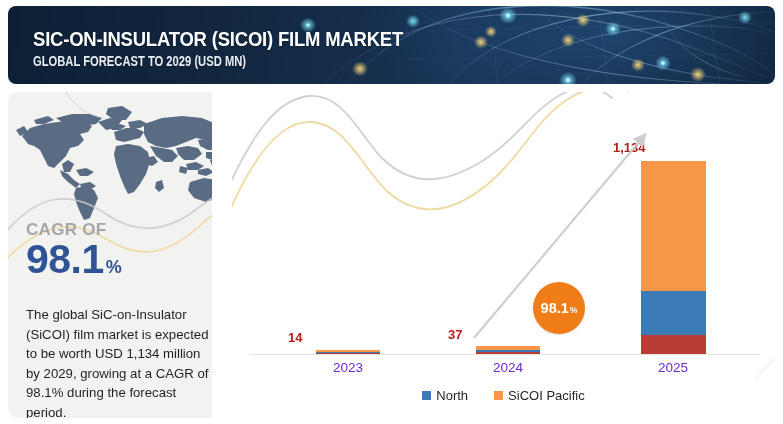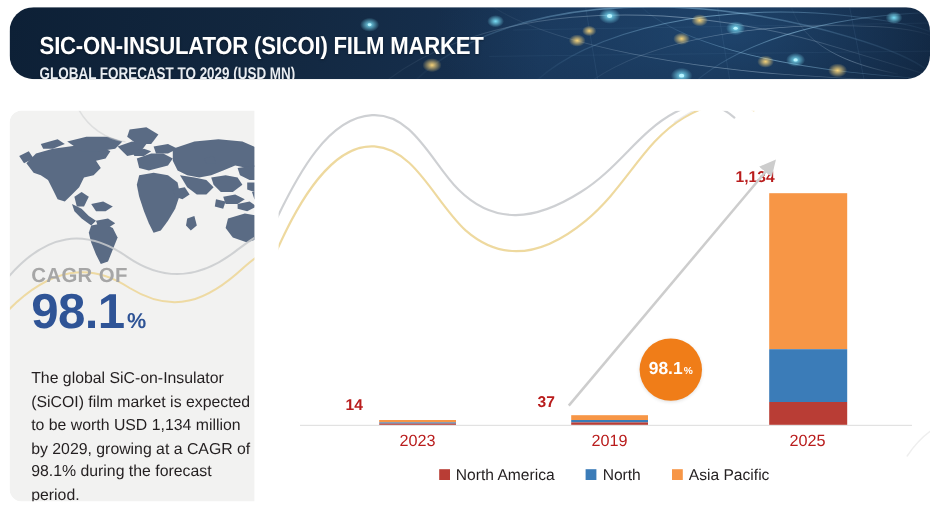--- a/index.html
+++ b/index.html
@@ -22,22 +22,22 @@
     box-sizing: border-box;
     overflow: hidden;
   }
 
   
   #header-banner {
     position: absolute;
     left: 8px;
     top: 6px;
     width: 767px;
-    height: 60px;
-    border-radius: 20px;
+    height: 78px;
+    border-radius: 8px;
     overflow: hidden;
     background:
        radial-gradient(ellipse 340px 150px at 78% 35%, rgba(40,90,140,0.55) 0%, rgba(18,42,72,0.0) 72%),
        linear-gradient(100deg, #0d2036 0%, #12273f 28%, #173253 58%, #0e1f36 100%);
   }
   #header-arcs {
     position: absolute;
     inset: 0;
     width: 100%;
     height: 100%;
@@ -204,21 +204,21 @@
     font-size: 13px;
     font-weight: bold;
     color: #b91c1c;
   }
   .tick-label {
     position: absolute;
     width: 120px;
     text-align: center;
     top: 268px;
     font-size: 13.5px;
-    color: #b91c1c;
+    color: #6d28d9;
   }
 
   
   #growth-arrow-svg {
     position: absolute;
     left: 240px;
     top: 18px;
     width: 200px;
     height: 230px;
     pointer-events: none;
@@ -446,21 +446,21 @@
         <div class="tick-label" style="left:56px;">2023</div>
 
         <div class="bar-group" style="left:216px; width:120px; height:14px;">
           <div class="bar-value" style="bottom:12px; left:0;">37</div>
           <div class="bar-stack" style="left:28px; width:64px;">
             <div class="bar-seg seg-ap" style="height:4px;"></div>
             <div class="bar-seg seg-eu" style="height:2.5px;"></div>
             <div class="bar-seg seg-na" style="height:1.8px;"></div>
           </div>
         </div>
-        <div class="tick-label" style="left:216px;">2019</div>
+        <div class="tick-label" style="left:216px;">2024</div>
 
         <div class="bar-group" style="left:381px; width:120px; height:194px;">
           <div class="bar-value" style="bottom:199px; left:0;">1,134</div>
           <div class="bar-stack" style="left:28px; width:65px;">
             <div class="bar-seg seg-ap" style="height:130px;"></div>
             <div class="bar-seg seg-eu" style="height:44px;"></div>
             <div class="bar-seg seg-na" style="height:19px;"></div>
           </div>
         </div>
         <div class="tick-label" style="left:381px;">2025</div>
@@ -475,28 +475,24 @@
         </svg>
 
         <div id="cagr-badge">
           <span id="cagr-badge-value">98.1</span>
           <span id="cagr-badge-percent">%</span>
         </div>
       </div>
 
       <div id="legend">
         <div class="legend-item">
-          <span class="legend-swatch" style="background:#b93d35;"></span>
-          <span class="legend-label">North America</span>
-        </div>
-        <div class="legend-item">
           <span class="legend-swatch" style="background:#3b7cb8;"></span>
           <span class="legend-label">North</span>
         </div>
         <div class="legend-item">
           <span class="legend-swatch" style="background:#f79646;"></span>
-          <span class="legend-label">Asia Pacific</span>
+          <span class="legend-label">SiCOI Pacific</span>
         </div>
       </div>
 
     </div>
   </div>
 </div>
 
 </body></html>

